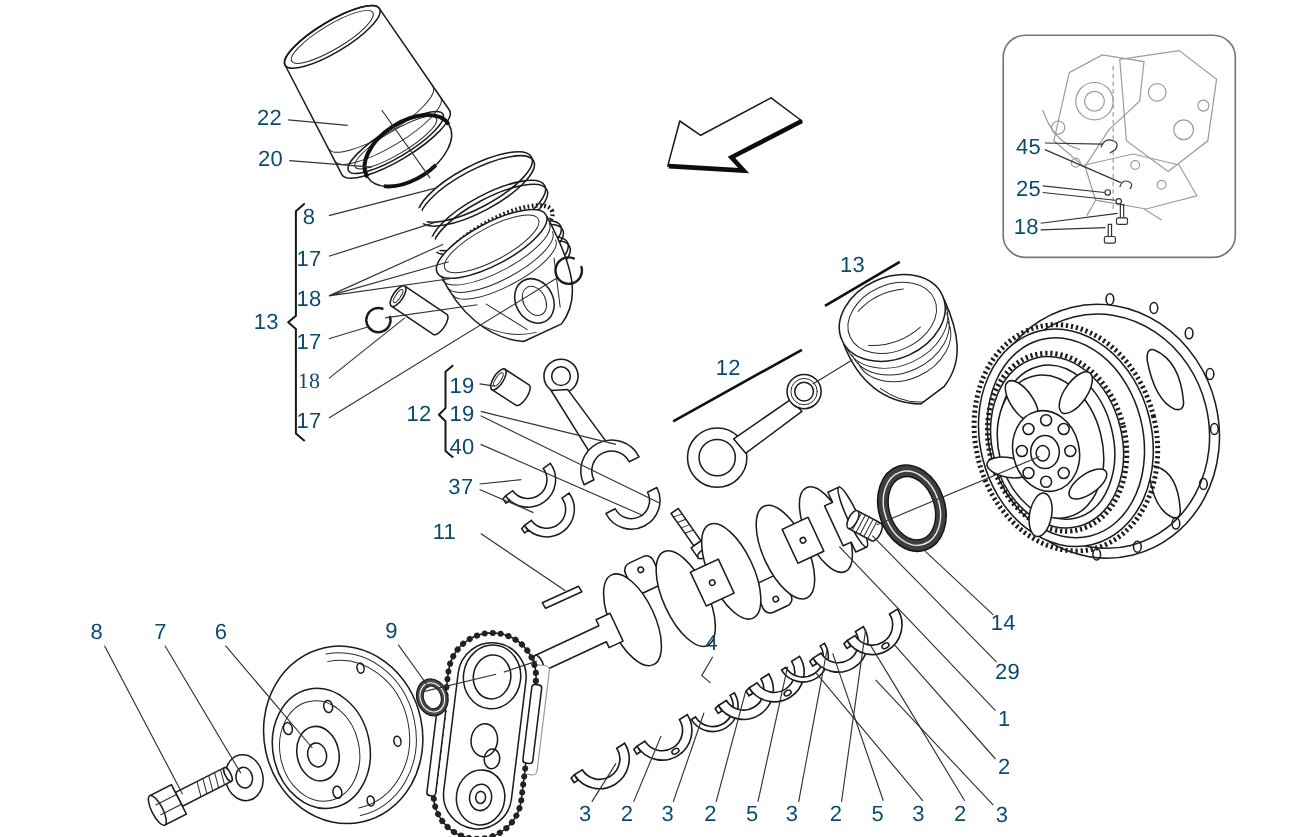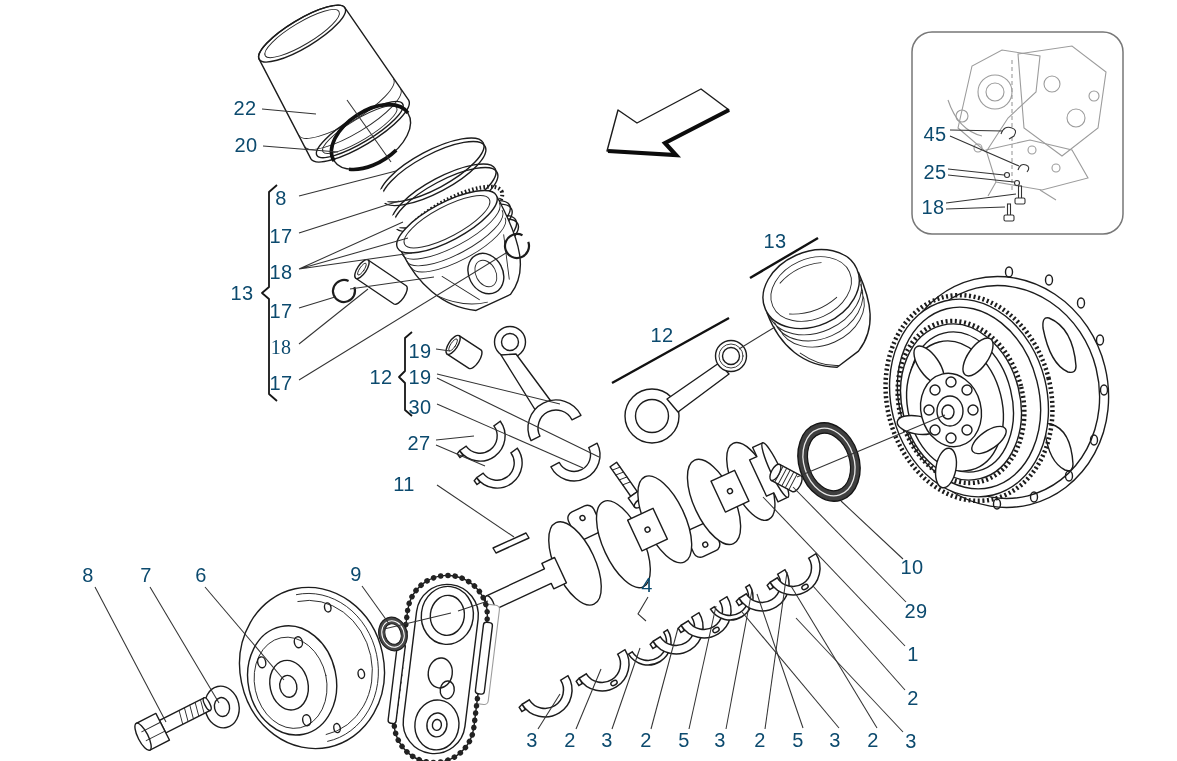--- a/index.html
+++ b/index.html
@@ -370,34 +370,34 @@
       <div class="callout" style="left: 281px; top: 198px;">8</div>
       <div class="callout" style="left: 281px; top: 236px;">17</div>
       <div class="callout" style="left: 281px; top: 272px;">18</div>
       <div class="callout" style="left: 242px; top: 293px;">13</div>
       <div class="callout" style="left: 281px; top: 311px;">17</div>
       <div class="callout" style="left: 281px; top: 347px; font-family: Liberation Serif, serif;">18</div>
       <div class="callout" style="left: 281px; top: 383px;">17</div>
       <div class="callout" style="left: 420px; top: 351px;">19</div>
       <div class="callout" style="left: 381px; top: 377px;">12</div>
       <div class="callout" style="left: 420px; top: 377px;">19</div>
-      <div class="callout" style="left: 420px; top: 407px;">30</div>
-      <div class="callout" style="left: 419px; top: 443px;">27</div>
+      <div class="callout" style="left: 420px; top: 407px;">40</div>
+      <div class="callout" style="left: 419px; top: 443px;">37</div>
       <div class="callout" style="left: 404px; top: 484px;">11</div>
       <div class="callout" style="left: 662px; top: 335px;">12</div>
       <div class="callout" style="left: 775px; top: 241px;">13</div>
       <div class="callout" style="left: 935px; top: 134px;">45</div>
       <div class="callout" style="left: 935px; top: 172px;">25</div>
       <div class="callout" style="left: 933px; top: 207px;">18</div>
       <div class="callout" style="left: 88px; top: 575px;">8</div>
       <div class="callout" style="left: 146px; top: 575px;">7</div>
       <div class="callout" style="left: 201px; top: 575px;">6</div>
       <div class="callout" style="left: 356px; top: 574px;">9</div>
       <div class="callout" style="left: 647px; top: 585px;">4</div>
-      <div class="callout" style="left: 912px; top: 567px;">10</div>
+      <div class="callout" style="left: 912px; top: 567px;">14</div>
       <div class="callout" style="left: 916px; top: 611px;">29</div>
       <div class="callout" style="left: 913px; top: 654px;">1</div>
       <div class="callout" style="left: 913px; top: 698px;">2</div>
       <div class="callout" style="left: 911px; top: 741px;">3</div>
       <div class="callout" style="left: 532px; top: 740px;">3</div>
       <div class="callout" style="left: 570px; top: 740px;">2</div>
       <div class="callout" style="left: 607px; top: 740px;">3</div>
       <div class="callout" style="left: 646px; top: 740px;">2</div>
       <div class="callout" style="left: 684px; top: 740px;">5</div>
       <div class="callout" style="left: 720px; top: 740px;">3</div>

